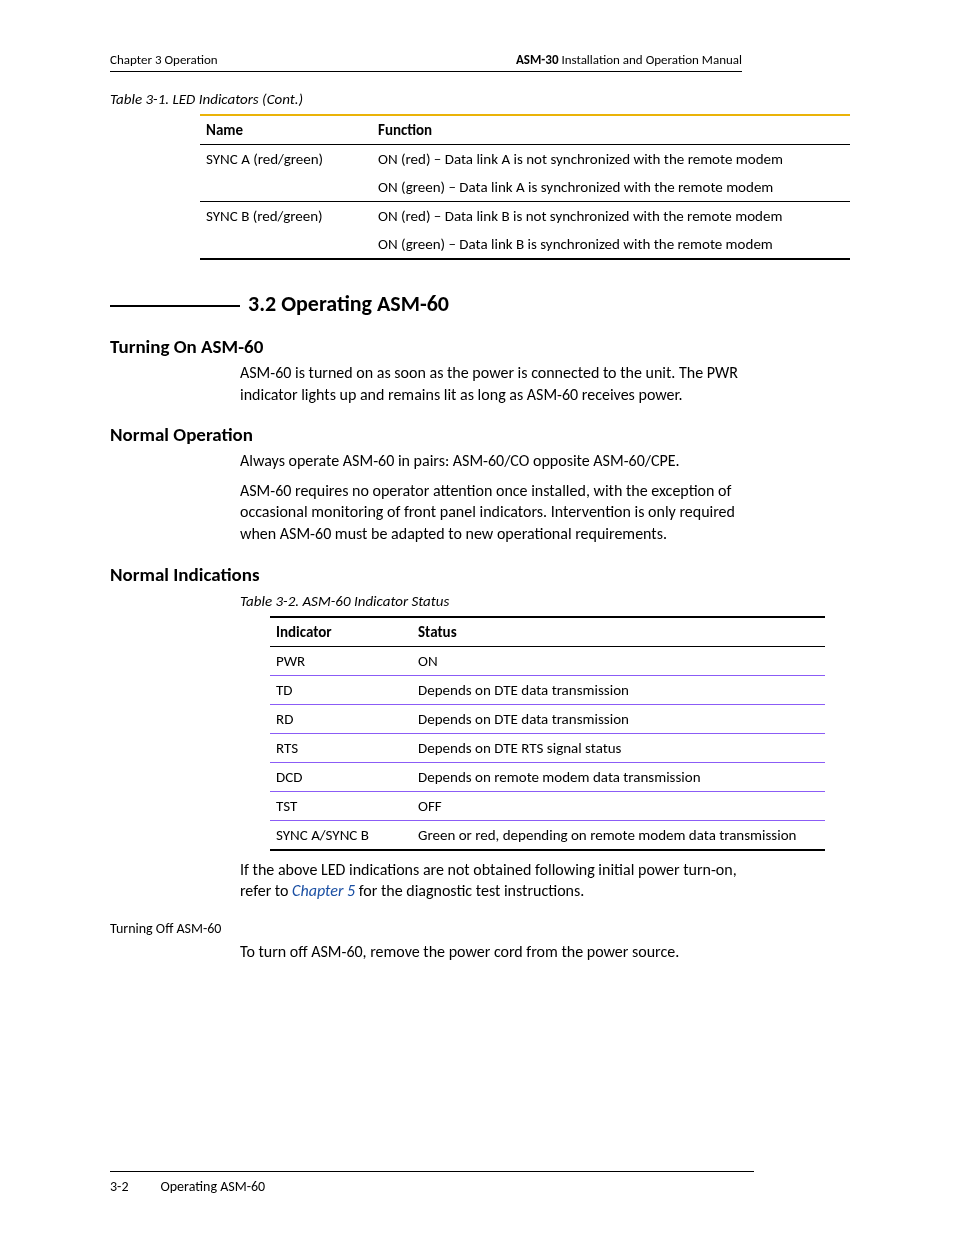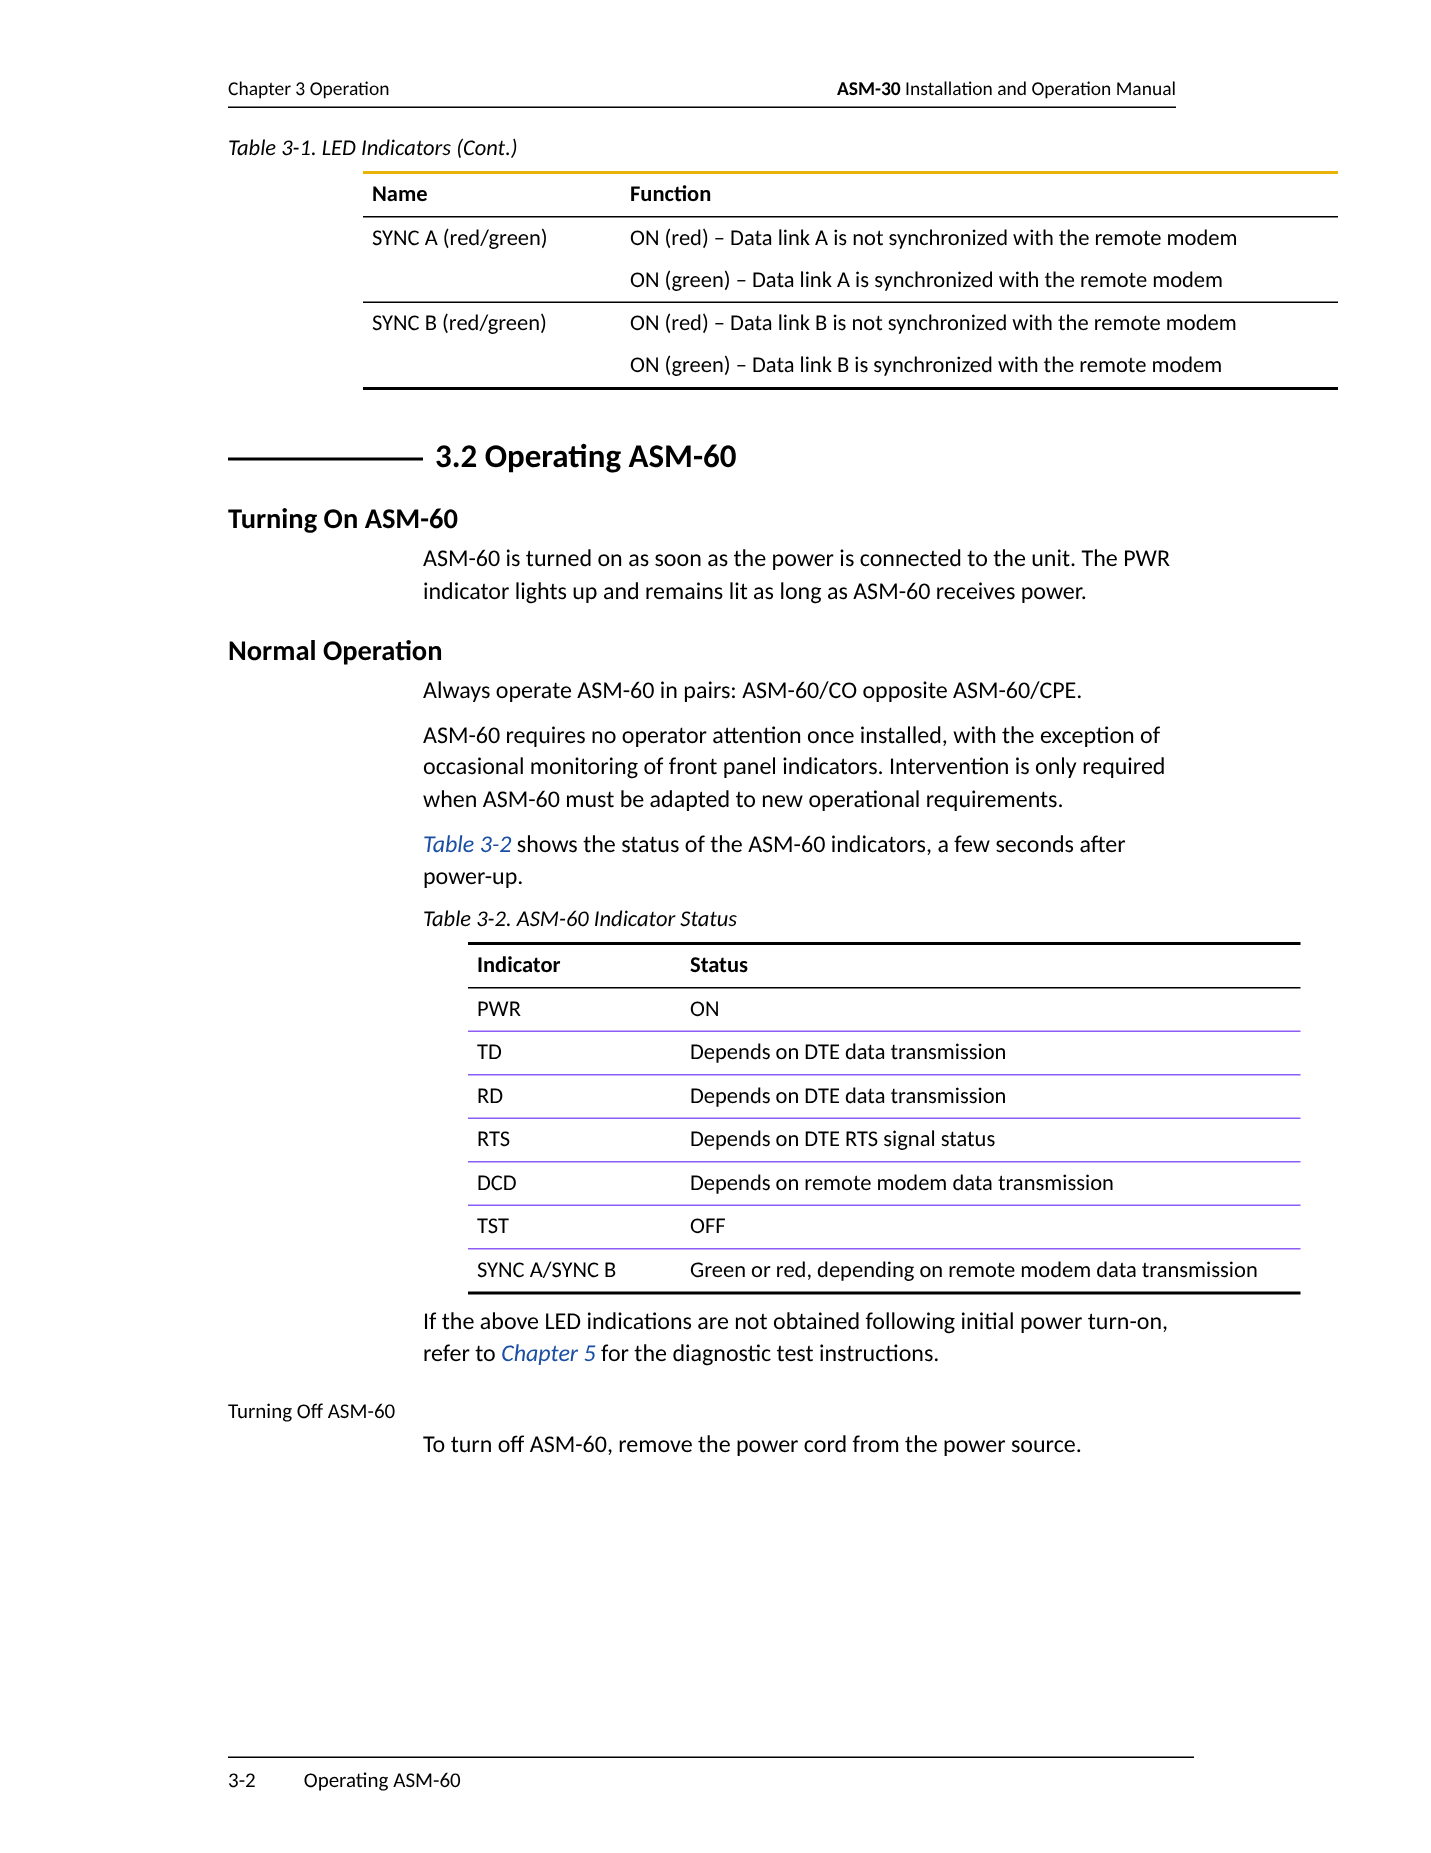--- a/index.html
+++ b/index.html
@@ -8,21 +8,20 @@
     background: #fff;
     font-family: "Segoe UI", "Optima", "Candara", "Calibri", sans-serif;
     color: #000;
   }
   .page {
     width: 840px;
     height: 1235px;
     box-sizing: border-box;
     padding: 52px 98px 40px 110px;
     position: relative;
-    margin-left: 42px;
   }
   .header {
     display: flex;
     justify-content: space-between;
     font-size: 13px;
     border-bottom: 1px solid #000;
     padding-bottom: 4px;
     margin-bottom: 18px;
   }
   .header .right b { font-weight: 700; }
@@ -151,23 +150,21 @@
     <h2>3.2  Operating ASM-60</h2>
   </div>
 
   <h3>Turning On ASM-60</h3>
   <p class="body">ASM-60 is turned on as soon as the power is connected to the unit. The PWR indicator lights up and remains lit as long as ASM-60 receives power.</p>
 
   <h3>Normal Operation</h3>
   <p class="body">Always operate ASM-60 in pairs: ASM-60/CO opposite ASM-60/CPE.</p>
   <p class="body">ASM-60 requires no operator attention once installed, with the exception of occasional monitoring of front panel indicators. Intervention is only required when ASM-60 must be adapted to new operational requirements.</p>
 
-  <p class="body">
-    <span class="link">Table 3-2</span><span> shows the status of the ASM-60 indicators, a few seconds after power-up.</span>
-  </p>
+  <h3>Normal Indications</h3>
 
   <div class="caption" style="margin-left:130px">Table 3-2.  ASM-60 Indicator Status</div>
   <table class="status">
     <tbody>
         <tr>
       <th style="width:130px">Indicator</th>
       <th>Status</th>
     </tr>
     <tr>
           <td>PWR</td>

